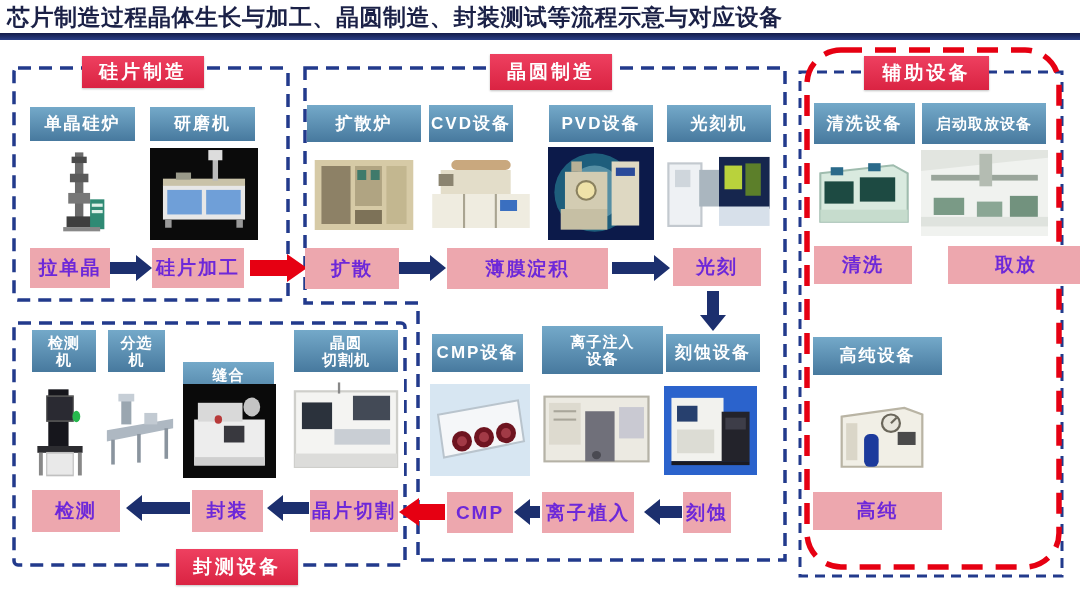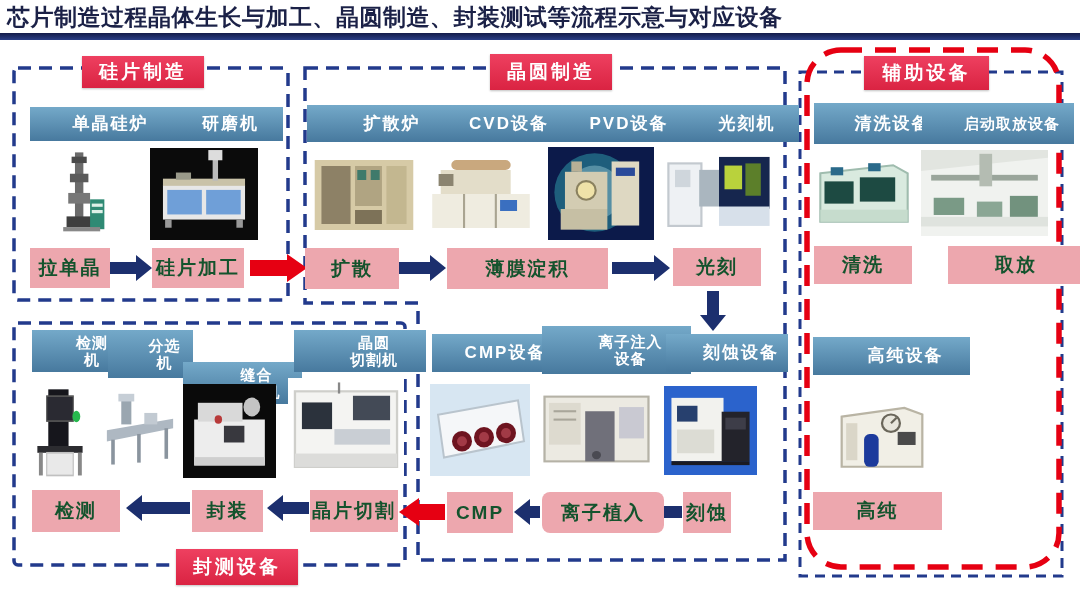--- a/index.html
+++ b/index.html
@@ -17,26 +17,26 @@
   }
   svg.overlay{position:absolute;left:0;top:0;z-index:1;}
   .tab{
     position:absolute;display:flex;align-items:center;justify-content:center;
     background:linear-gradient(180deg,#ee4060,#da2342);color:#fff;font-weight:bold;
     font-size:19px;letter-spacing:3px;z-index:4;box-shadow:0 1px 2px rgba(0,0,0,.25);
   }
   .eqlabel{
     position:absolute;display:flex;align-items:center;justify-content:center;text-align:center;
     background:linear-gradient(180deg,#74a9c9,#47799e);color:#fff;font-weight:bold;
-    font-size:17px;letter-spacing:2px;z-index:2;white-space:pre-line;line-height:1.15;padding-left:28px;
+    font-size:17px;letter-spacing:2px;z-index:2;white-space:pre-line;line-height:1.15;
   }
   .eqlabel.two{font-size:15px;letter-spacing:1px;}
   .step{
     position:absolute;display:flex;align-items:center;justify-content:center;
-    background:#eda7ae;color:#14532d;font-weight:bold;font-size:19px;letter-spacing:2px;z-index:2;
+    background:#eda7ae;color:#6d28d9;font-weight:bold;font-size:19px;letter-spacing:2px;z-index:2;
   }
   .img{position:absolute;z-index:2;overflow:hidden;}
   .img svg{display:block;width:100%;height:100%;}
 </style>
 </head>
 <body>
 
 <div class="canvas">
 
   <div class="title">芯片制造过程晶体生长与加工、晶圆制造、封装测试等流程示意与对应设备</div>
@@ -93,21 +93,21 @@
         <rect x="54" y="2" width="13" height="10" fill="#ddd"></rect>
       <rect x="24" y="24" width="14" height="7" fill="#9a9a8a"></rect>
         <rect x="14" y="70" width="6" height="8" fill="#999"></rect>
       <rect x="80" y="70" width="6" height="8" fill="#999"></rect>
     </svg>
   </div>
   <div class="step" style="left:30px;top:248px;width:80px;height:40px;">拉单晶</div>
   <div class="step" style="left:152px;top:248px;width:92px;height:40px;">硅片加工</div>
 
   <div class="eqlabel" style="left:307px;top:105px;width:114px;height:37px;">扩散炉</div>
-  <div class="eqlabel" style="left:429px;top:105px;width:104px;height:37px;">CVD设备</div>
+  <div class="eqlabel" style="left:429px;top:105px;width:84px;height:37px;">CVD设备</div>
   <div class="eqlabel" style="left:549px;top:105px;width:104px;height:37px;">PVD设备</div>
   <div class="eqlabel" style="left:667px;top:105px;width:104px;height:37px;">光刻机</div>
   <div class="img" style="left:308px;top:150px;width:112px;height:90px;background:#fff;">
     <svg viewBox="0 0 100 90" preserveAspectRatio="none">
       <rect x="6" y="10" width="88" height="70" fill="#d6caa6"></rect>
         <rect x="12" y="16" width="26" height="58" fill="#8d8166"></rect>
       <rect x="42" y="16" width="24" height="40" fill="#b0a482"></rect>
         <rect x="44" y="20" width="8" height="10" fill="#3f7a6b"></rect>
       <rect x="56" y="20" width="8" height="10" fill="#3f7a6b"></rect>
         <rect x="70" y="16" width="18" height="58" fill="#c3b790"></rect>
@@ -182,26 +182,26 @@
     <svg viewBox="0 0 100 90" preserveAspectRatio="none">
       <rect x="8" y="12" width="56" height="64" fill="#f2f2ee"></rect>
         <rect x="14" y="20" width="22" height="16" fill="#27406e"></rect>
       <rect x="62" y="26" width="30" height="50" fill="#23232b"></rect>
         <rect x="66" y="32" width="22" height="12" fill="#3d3d48"></rect>
       <rect x="14" y="44" width="40" height="24" fill="#dcdcd4"></rect>
         <rect x="8" y="76" width="84" height="4" fill="#1a1a22"></rect>
     </svg>
   </div>
   <div class="step" style="left:447px;top:492px;width:66px;height:41px;">CMP</div>
-  <div class="step" style="left:542px;top:492px;width:122px;height:41px;border-radius:8px;">离子植入</div>
+  <div class="step" style="left:542px;top:492px;width:92px;height:41px;">离子植入</div>
   <div class="step" style="left:683px;top:492px;width:48px;height:41px;">刻蚀</div>
 
   <div class="eqlabel two" style="left:32px;top:330px;width:64px;height:42px;">检测
 机</div>
-  <div class="eqlabel two" style="left:108px;top:330px;width:57px;height:48px;">分选
+  <div class="eqlabel two" style="left:108px;top:330px;width:57px;height:42px;">分选
 机</div>
   <div class="eqlabel two" style="left:183px;top:330px;width:91px;height:42px;margin-top:32px;">缝合
 封装机</div>
   <div class="eqlabel two" style="left:294px;top:330px;width:104px;height:42px;">晶圆
 切割机</div>
   <div class="img" style="left:28px;top:378px;width:78px;height:102px;background:#fff;">
     <svg viewBox="0 0 100 90" preserveAspectRatio="none">
       <rect x="26" y="10" width="26" height="52" fill="#16161c"></rect>
         <rect x="24" y="16" width="34" height="22" fill="#2a2a32" stroke="#555" stroke-width="1.5"></rect>
       <circle cx="62" cy="34" r="5" fill="#27b84e"></circle>

